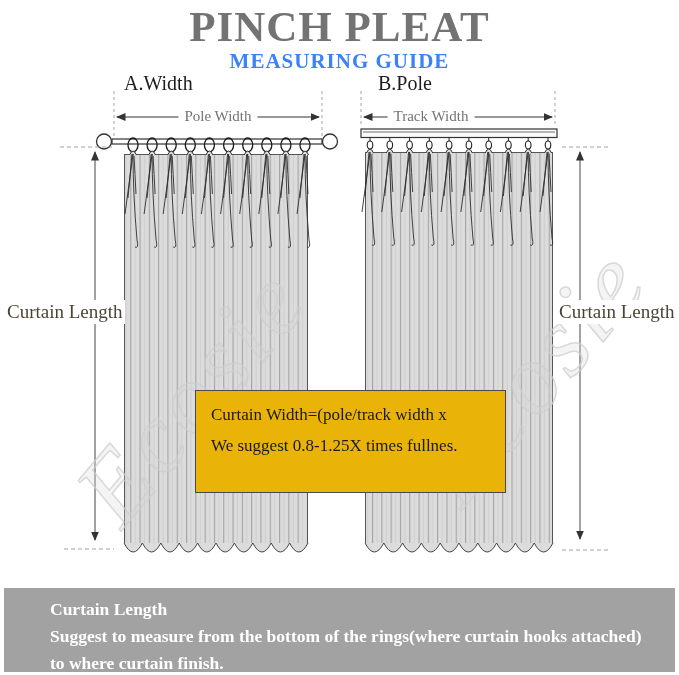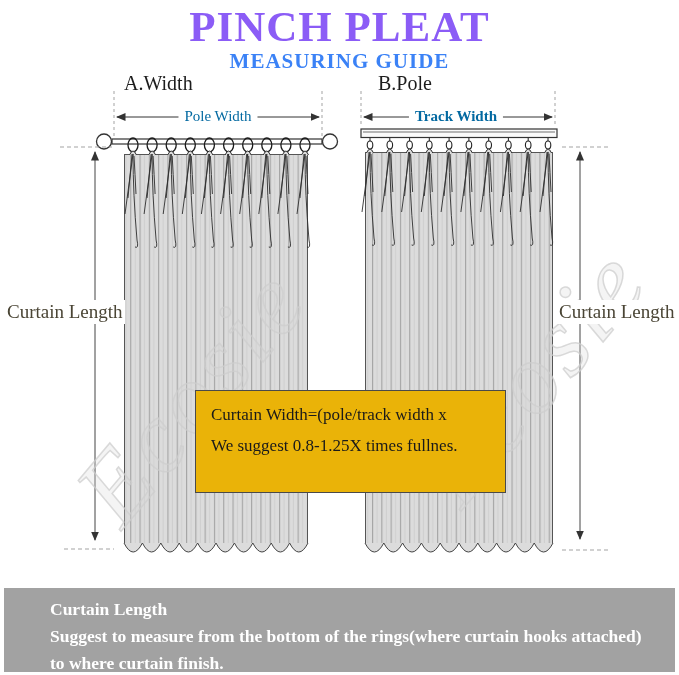--- a/index.html
+++ b/index.html
@@ -1,28 +1,28 @@
 <!DOCTYPE html>
 <html><head>
 <meta charset="utf-8">
 <style>
   html,body{margin:0;padding:0;background:#fff;}
   .stage{position:relative;width:679px;height:675px;background:#ffffff;overflow:hidden;
          font-family:"Liberation Serif","DejaVu Serif",serif;color:#111;}
   .abs{position:absolute;}
   .title{left:0;top:2px;width:679px;text-align:center;font-size:43px;font-weight:bold;
-         letter-spacing:1px;color:#8b5cf6;}
+         letter-spacing:1px;color:#737373;}
   .subtitle{left:0;top:49px;width:679px;text-align:center;font-size:21px;font-weight:bold;
          letter-spacing:1px;color:#3b82f6;}
   .dlabel{font-size:20px;color:#1d1d1d;}
   .lbl-a{left:124px;top:72px;}
   .lbl-b{left:378px;top:72px;}
-  .mlabel{font-size:15px;color:#0369a1;background:#fff;padding:0 6px;white-space:nowrap;}
+  .mlabel{font-size:15px;color:#737373;background:#fff;padding:0 6px;white-space:nowrap;}
   .lbl-pole-width{left:218px;top:108px;transform:translateX(-50%);}
-  .lbl-track-width{left:456px;top:108px;transform:translateX(-50%);font-weight:bold;}
+  .lbl-track-width{left:431px;top:108px;transform:translateX(-50%);}
   .cllabel{font-size:19px;color:#4a4535;background:#fff;padding:1px 2px;white-space:nowrap;}
   .lbl-cl-left{left:5px;top:300px;}
   .lbl-cl-right{left:557px;top:300px;}
   .infobox{left:195px;top:390px;width:294px;height:92px;background:#eab308;
            border:1px solid #4a4a4a;padding:9px 0 0 15px;font-size:17px;line-height:30.5px;
            color:#1a1a1a;z-index:5;}
   .footer{left:4px;top:588px;width:671px;height:84px;background:#a2a2a2;color:#ffffff;
           padding:8px 0 0 46px;box-sizing:border-box;z-index:6;}
   .footer-heading{font-size:17.5px;font-weight:bold;line-height:27px;}
   .footer-body{font-size:17.5px;font-weight:bold;line-height:27px;width:600px;}

